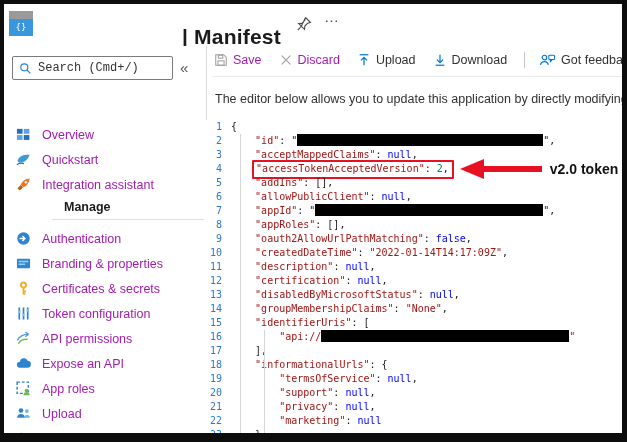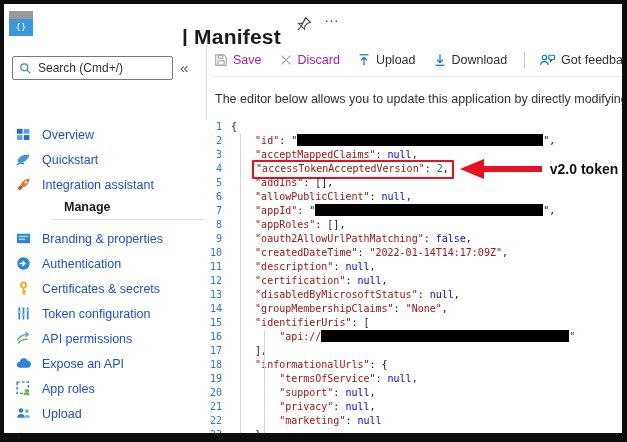--- a/index.html
+++ b/index.html
@@ -17,28 +17,28 @@
   .page-title { position:absolute; left:178px; top:21px; font-size:21px; font-weight:600; color:#1b1b1b; letter-spacing:0.2px; }
   .pin-btn { position:absolute; left:292px; top:12px; width:18px; height:18px; cursor:pointer; }
   .more-btn { position:absolute; left:320px; top:4px; font-size:15px; color:#4d4d4d; letter-spacing:1px; cursor:pointer; }
 
   
   .sidebar { position:absolute; left:0; top:42px; width:203px; height:387px; background:#fff; border-right:1px solid #d8d8d8; }
   .search-row { position:absolute; left:0; top:10px; width:203px; height:26px; }
   .search-box { position:absolute; left:8px; top:0; width:161px; height:24px; border:1px solid #7a7a7a; border-radius:2px;
     display:flex; align-items:center; padding:0 4px; background:#fff; }
   .search-box svg { flex:none; margin:0 4px 0 2px; }
-  .search-box input { border:none; outline:none; width:100%; font-size:12px; color:#ec4899; font-family:Liberation Sans, sans-serif; background:transparent; }
+  .search-box input { border:none; outline:none; width:100%; font-size:12px; color:#ec4899; font-family:Liberation Mono, monospace; background:transparent; }
   .search-box input::placeholder { color:#333; opacity:1; }
   .collapse-btn { position:absolute; left:176px; top:3px; font-size:15px; color:#555; cursor:pointer; }
   .nav { position:absolute; left:0; top:76px; width:203px; }
   .nav-item { display:flex; align-items:center; height:25px; cursor:pointer; }
   .nav-item .ic { flex:none; width:16px; height:16px; margin-left:12px; margin-right:10px; }
   .nav-item .ic svg { width:15px; height:15px; display:block; }
-  .nav-item .lbl { font-size:12.5px; color:#1d4ed8; white-space:nowrap; }
+  .nav-item .lbl { font-size:12.5px; color:#a21caf; white-space:nowrap; }
   .nav-section { height:29px; padding-top:3px;padding-left:48px; }
   .nav-section .sec-lbl { display:block; padding-left:12px; font-size:12.5px; font-weight:bold; color:#1b1b1b; }
   .nav-section .sec-line { margin-top:5px; border-bottom:1px solid #e1e1e1; }
 
   
   .toolbar { position:absolute; left:210px; top:44px; height:24px; display:flex; align-items:center; }
   .tb-btn { display:inline-flex; align-items:center; margin-right:17px; cursor:pointer; font-size:12.5px; color:#323130; white-space:nowrap; }
   .tb-btn .tbi { display:inline-flex; margin-right:5px; }
   .tb-btn.disabled { color:#a21caf; cursor:default; }
   .tb-sep { width:1px; height:16px; background:#c8c6c4; margin:0 14px 0 0; }
@@ -129,35 +129,35 @@
             </span>
             <span class="lbl">Integration assistant</span>
           </div>
           <div class="nav-section">
             <span class="sec-lbl">Manage</span>
             <div class="sec-line"></div>
           </div>
           <div class="nav-item">
             <span class="ic">
               <svg viewBox="0 0 16 16">
+                <circle cx="8" cy="8" r="6.6" fill="#2f84d0"></circle>
+                <path d="M3.8 8 h5.4 M6.9 5.4 L9.5 8 L6.9 10.6" stroke="#fff" stroke-width="1.5" fill="none"></path>
+              </svg>
+            </span>
+            <span class="lbl">Authentication</span>
+          </div>
+          <div class="nav-item">
+            <span class="ic">
+              <svg viewBox="0 0 16 16">
                 <rect x="1" y="3" width="14" height="10" rx="1" fill="#2f84d0"></rect>
                 <rect x="2.8" y="5" width="10.4" height="1.7" fill="#9ad2f5"></rect>
                 <rect x="2.8" y="8" width="7" height="1.7" fill="#9ad2f5"></rect>
               </svg>
             </span>
             <span class="lbl">Branding &amp; properties</span>
-          </div>
-          <div class="nav-item">
-            <span class="ic">
-              <svg viewBox="0 0 16 16">
-                <circle cx="8" cy="8" r="6.6" fill="#2f84d0"></circle>
-                <path d="M3.8 8 h5.4 M6.9 5.4 L9.5 8 L6.9 10.6" stroke="#fff" stroke-width="1.5" fill="none"></path>
-              </svg>
-            </span>
-            <span class="lbl">Authentication</span>
           </div>
           <div class="nav-item">
             <span class="ic">
               <svg viewBox="0 0 16 16">
                 <circle cx="8" cy="4.3" r="2.7" fill="none" stroke="#f2b01e" stroke-width="2"></circle>
                 <path d="M8 7 V14.5 M8 11 h2.6 M8 13.6 h2" stroke="#f2b01e" stroke-width="2" fill="none"></path>
               </svg>
             </span>
             <span class="lbl">Certificates &amp; secrets</span>
           </div>

